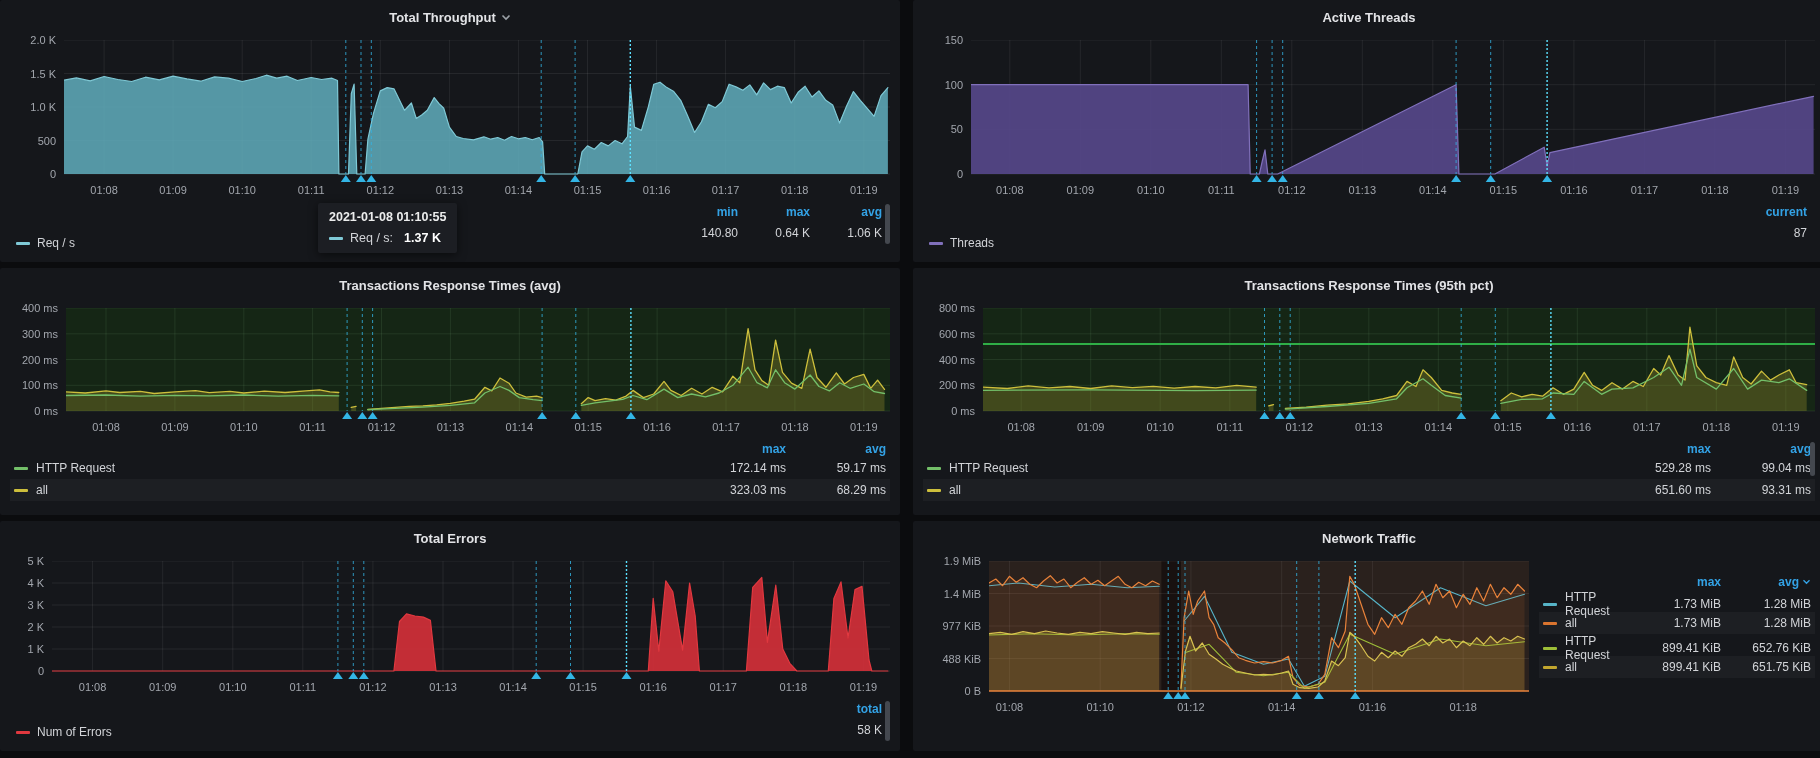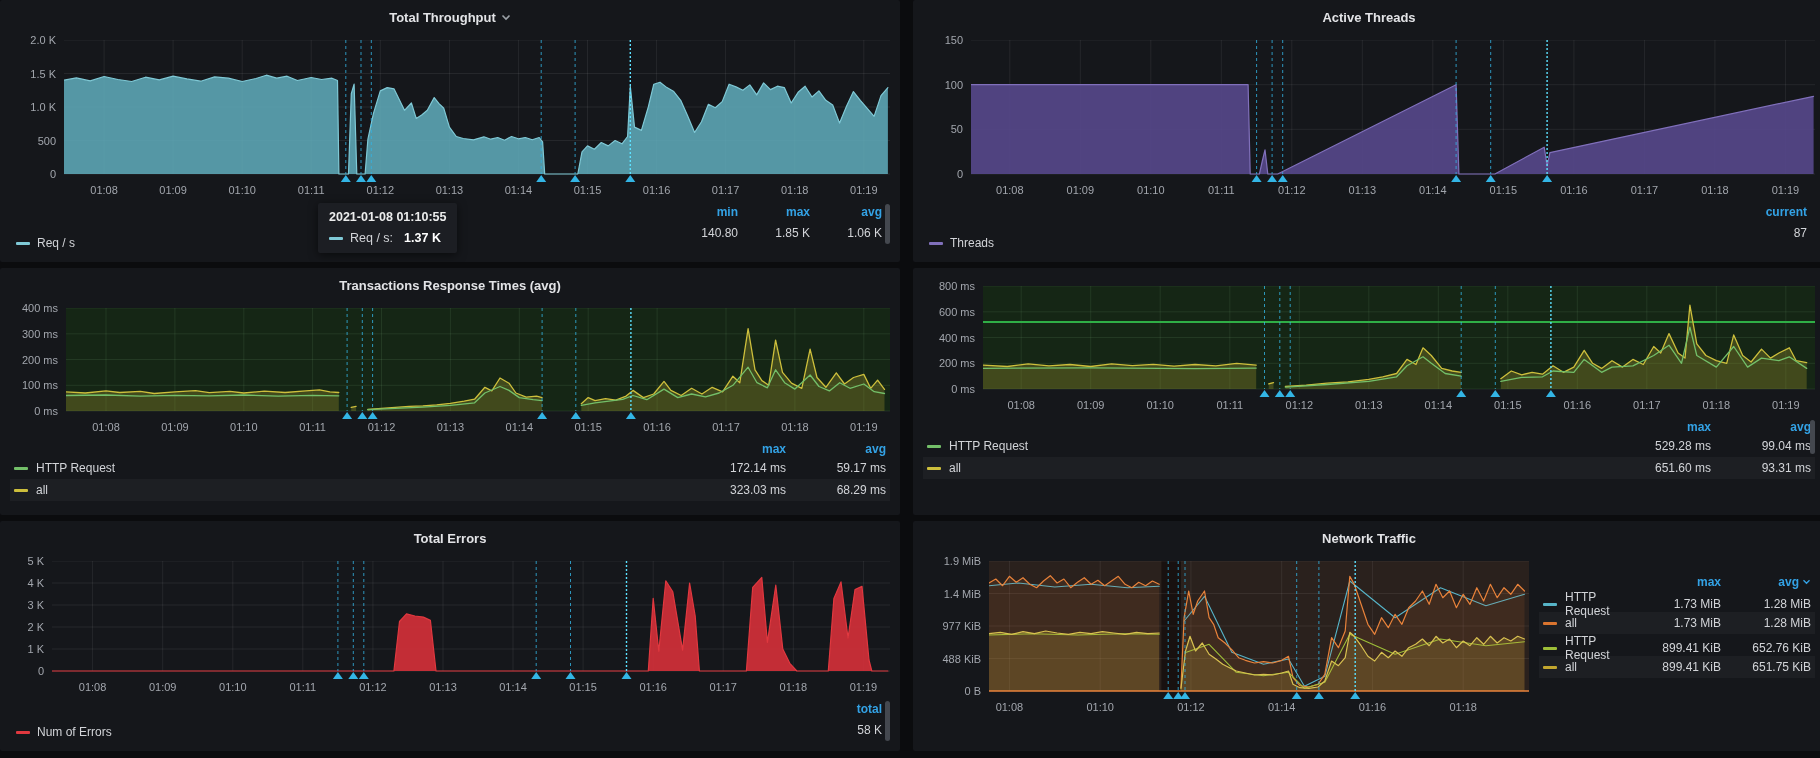--- a/index.html
+++ b/index.html
@@ -115,21 +115,21 @@
     <div class="legend">
       <div class="series-item">
         <i class="dashline" style="background: rgb(127, 201, 214);"></i>
         <span>Req / s</span>
       </div>
       <div class="stats s3">
         <span class="sh">min</span>
         <span class="sh">max</span>
         <span class="sh">avg</span>
         <span class="sv">140.80</span>
-        <span class="sv">1.85 K</span>
+        <span class="sv">0.64 K</span>
         <span class="sv">1.06 K</span>
       </div>
       <i class="thumb"></i>
     </div>
     <div class="tooltip">
       <div class="tt-date">2021-01-08 01:10:55</div>
       <div class="tt-row">
         <i class="dashline" style="background: rgb(127, 201, 214);"></i>
         <span>Req / s:</span>
         <span class="tt-val">1.37 K</span>
@@ -300,20 +300,23 @@
           <i class="dashline" style="background: rgb(205, 191, 60);"></i>
           <span>all</span>
         </span>
         <span class="sv">323.03 ms</span>
         <span class="sv">68.29 ms</span>
       </div>
     </div>
   </section>
 
   <section class="panel">
+    <header class="ptitle">
+      <span>Transactions Response Times (95th pct)</span>
+    </header>
     <div class="chart">
       <div class="yaxis" style="width: 60px; height: 112px;">
           <span style="top: -6px;">800 ms</span>
           <span style="top: 19.75px;">600 ms</span>
           <span style="top: 45.5px;">400 ms</span>
           <span style="top: 71.25px;">200 ms</span>
           <span style="top: 97px;">0 ms</span>
         </div>
       <div class="plotwrap">
           <svg class="plot-svg" viewBox="0 0 832 112" width="832" height="112">

